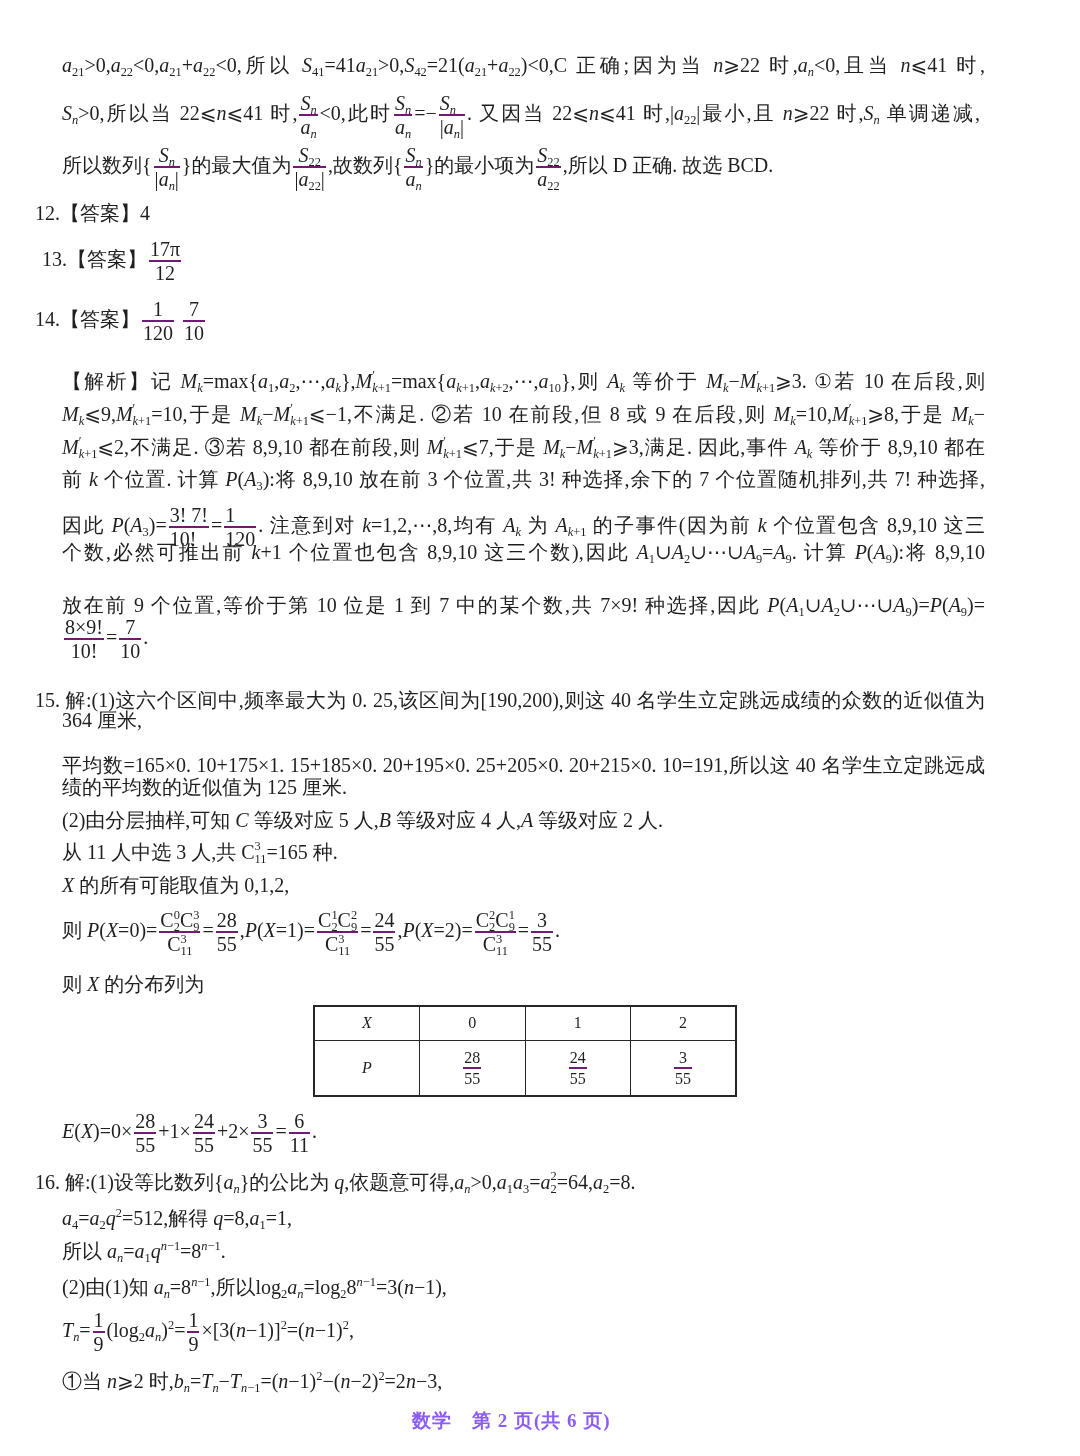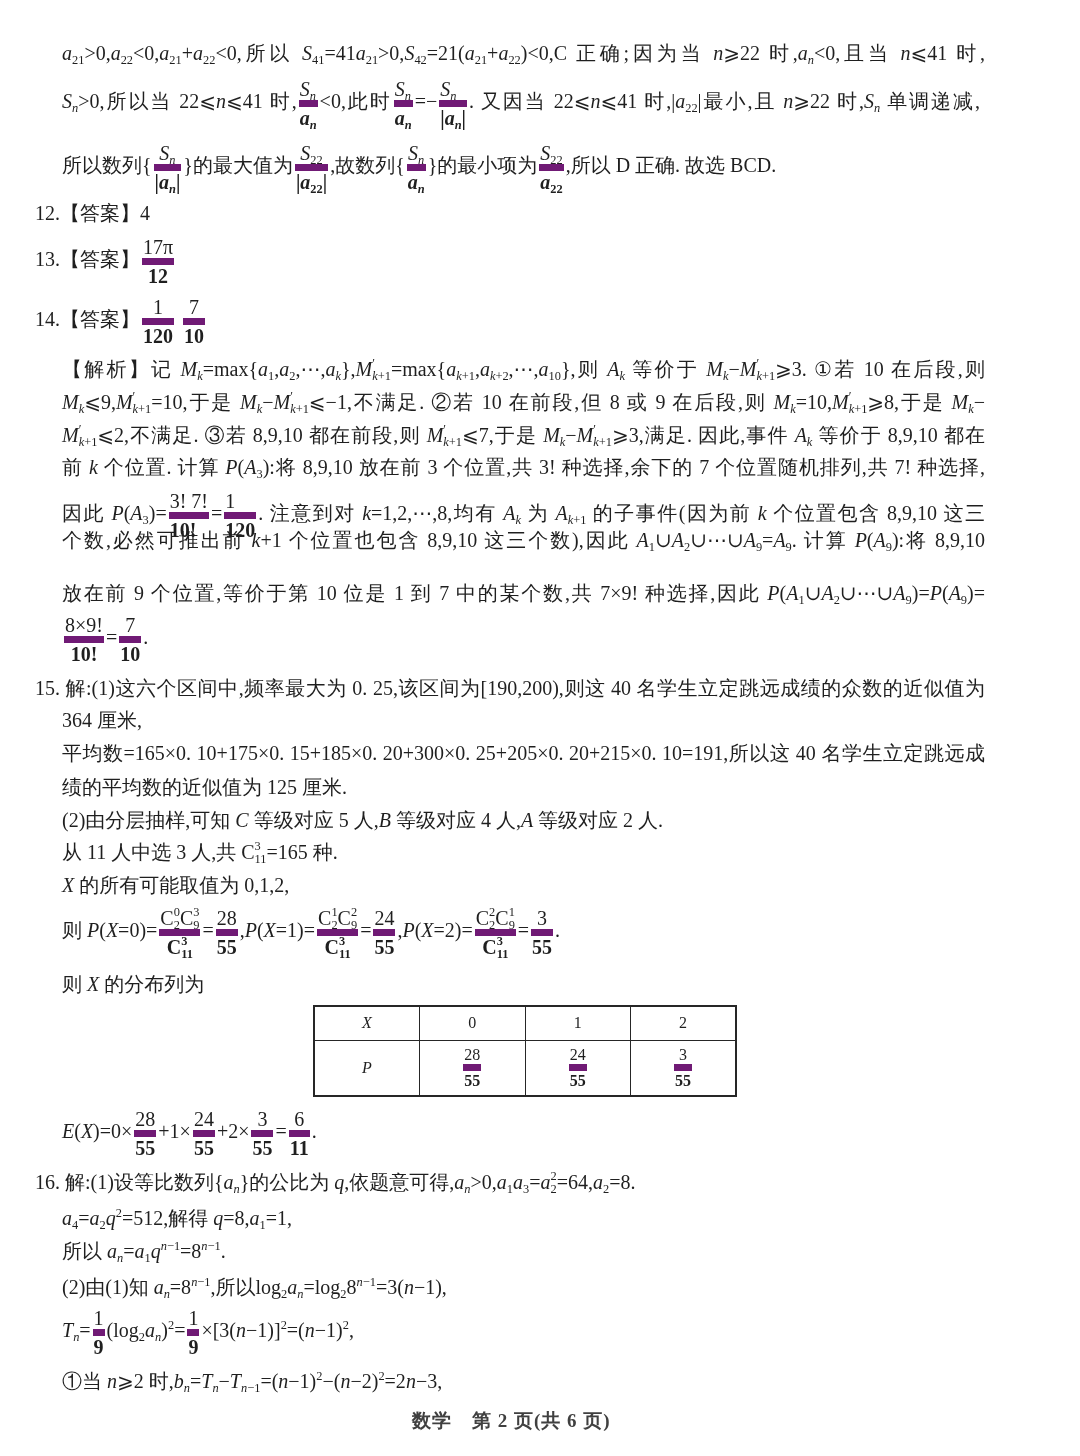--- a/index.html
+++ b/index.html
@@ -7,35 +7,35 @@
     body {
       position: relative;
       width: 1080px;
       height: 1456px;
       overflow: hidden;
       color: #1f1f1f;
       font-family: "Liberation Serif", "DejaVu Serif", serif;
       font-size: 20px;
     }
     .ln { position: absolute; line-height: 24px; white-space: nowrap; }
-    .jst { text-align: justify; text-align-last: justify; }
+    .jst { text-align: justify; text-align-last: justify; margin-top: 12px; }
     .v { font-style: italic; }
     .rm { font-style: normal; }
     sub, sup { font-size: 0.62em; line-height: 0; }
     sub { vertical-align: -0.32em; }
     sup { vertical-align: 0.62em; }
     .frac {
       display: inline-block;
       vertical-align: middle;
       text-align: center;
       line-height: 22px;
       margin: -11px 2px;
     }
     .frac .num, .frac .den { display: block; padding: 0 1px; }
-    .frac .den { border-top: 7px solid #701a75; font-weight: bold; }
+    .frac .den { border-top: 2px solid #701a75; }
     .ss {
       display: inline-block;
       vertical-align: -0.3em;
       font-size: 0.62em;
       line-height: 1;
       margin: -6px 0 -2px 0;
       text-align: left;
     }
     .ss .ssup, .ss .ssub { display: block; }
 
@@ -59,51 +59,51 @@
     .tbl .frac { line-height: 19px; margin: 0 2px; }
 
     .footer {
       position: absolute;
       left: 412px; top: 1409px;
       font-size: 19px;
       font-weight: bold;
       line-height: 24px;
       white-space: pre;
       letter-spacing: 1px;
-      color: #404040;
+      color: #8b5cf6;
     }
   </style>
 </head>
 <body>
 
 <div>
   <div class="ln jst" style="left:62px;top:41px;width:923px"><i class="v">a</i><sub>21</sub>&gt;0,<i class="v">a</i><sub>22</sub>&lt;0,<i class="v">a</i><sub>21</sub>+<i class="v">a</i><sub>22</sub>&lt;0,所以 <i class="v">S</i><sub>41</sub>=41<i class="v">a</i><sub>21</sub>&gt;0,<i class="v">S</i><sub>42</sub>=21(<i class="v">a</i><sub>21</sub>+<i class="v">a</i><sub>22</sub>)&lt;0,<span class="rm">C</span> 正确;因为当 <i class="v">n</i>⩾22 时,<i class="v">a</i><sub><i class="v">n</i></sub>&lt;0,且当 <i class="v">n</i>⩽41 时,</div>
   <div class="ln jst" style="left:62px;top:89px;width:918px"><i class="v">S</i><sub><i class="v">n</i></sub>&gt;0,所以当 22⩽<i class="v">n</i>⩽41 时,<span class="frac"><span class="num"><i class="v">S</i><sub><i class="v">n</i></sub></span><span class="den"><i class="v">a</i><sub><i class="v">n</i></sub></span></span>&lt;0,此时<span class="frac"><span class="num"><i class="v">S</i><sub><i class="v">n</i></sub></span><span class="den"><i class="v">a</i><sub><i class="v">n</i></sub></span></span>=−<span class="frac"><span class="num"><i class="v">S</i><sub><i class="v">n</i></sub></span><span class="den">|<i class="v">a</i><sub><i class="v">n</i></sub>|</span></span>. 又因当 22⩽<i class="v">n</i>⩽41 时,|<i class="v">a</i><sub>22</sub>|最小,且 <i class="v">n</i>⩾22 时,<i class="v">S</i><sub><i class="v">n</i></sub> 单调递减,</div>
   <div class="ln" style="left:62px;top:153px">所以数列{<span class="frac"><span class="num"><i class="v">S</i><sub><i class="v">n</i></sub></span><span class="den">|<i class="v">a</i><sub><i class="v">n</i></sub>|</span></span>}的最大值为<span class="frac"><span class="num"><i class="v">S</i><sub>22</sub></span><span class="den">|<i class="v">a</i><sub>22</sub>|</span></span>,故数列{<span class="frac"><span class="num"><i class="v">S</i><sub><i class="v">n</i></sub></span><span class="den"><i class="v">a</i><sub><i class="v">n</i></sub></span></span>}的最小项为<span class="frac"><span class="num"><i class="v">S</i><sub>22</sub></span><span class="den"><i class="v">a</i><sub>22</sub></span></span>,所以 <span class="rm">D</span> 正确. 故选 <span class="rm">BCD</span>.</div>
 </div>
 
 <div class="ln" style="left:35px;top:201px">12.【答案】4</div>
-<div class="ln" style="left:35px;top:247px">13.【答案】<span class="frac"><span class="num">17π</span><span class="den">12</span></span></div>
+<div class="ln" style="left:42px;top:247px">13.【答案】<span class="frac"><span class="num">17π</span><span class="den">12</span></span></div>
 <div class="ln" style="left:35px;top:307px">14.【答案】<span class="frac"><span class="num">1</span><span class="den">120</span></span> <span class="frac"><span class="num">7</span><span class="den">10</span></span></div>
 
 <div>
   <div class="ln jst" style="left:62px;top:357px;width:923px">【解析】记 <i class="v">M</i><sub><i class="v">k</i></sub>=<span class="rm">max</span>{<i class="v">a</i><sub>1</sub>,<i class="v">a</i><sub>2</sub>,⋯,<i class="v">a</i><sub><i class="v">k</i></sub>},<i class="v">M</i><span class="ss"><span class="ssup">′</span><span class="ssub"><i class="v">k</i>+1</span></span>=<span class="rm">max</span>{<i class="v">a</i><sub><i class="v">k</i>+1</sub>,<i class="v">a</i><sub><i class="v">k</i>+2</sub>,⋯,<i class="v">a</i><sub>10</sub>},则 <i class="v">A</i><sub><i class="v">k</i></sub> 等价于 <i class="v">M</i><sub><i class="v">k</i></sub>−<i class="v">M</i><span class="ss"><span class="ssup">′</span><span class="ssub"><i class="v">k</i>+1</span></span>⩾3. ①若 10 在后段,则</div>
   <div class="ln jst" style="left:62px;top:390px;width:923px"><i class="v">M</i><sub><i class="v">k</i></sub>⩽9,<i class="v">M</i><span class="ss"><span class="ssup">′</span><span class="ssub"><i class="v">k</i>+1</span></span>=10,于是 <i class="v">M</i><sub><i class="v">k</i></sub>−<i class="v">M</i><span class="ss"><span class="ssup">′</span><span class="ssub"><i class="v">k</i>+1</span></span>⩽−1,不满足. ②若 10 在前段,但 8 或 9 在后段,则 <i class="v">M</i><sub><i class="v">k</i></sub>=10,<i class="v">M</i><span class="ss"><span class="ssup">′</span><span class="ssub"><i class="v">k</i>+1</span></span>⩾8,于是 <i class="v">M</i><sub><i class="v">k</i></sub>−</div>
   <div class="ln jst" style="left:62px;top:423px;width:923px"><i class="v">M</i><span class="ss"><span class="ssup">′</span><span class="ssub"><i class="v">k</i>+1</span></span>⩽2,不满足. ③若 8,9,10 都在前段,则 <i class="v">M</i><span class="ss"><span class="ssup">′</span><span class="ssub"><i class="v">k</i>+1</span></span>⩽7,于是 <i class="v">M</i><sub><i class="v">k</i></sub>−<i class="v">M</i><span class="ss"><span class="ssup">′</span><span class="ssub"><i class="v">k</i>+1</span></span>⩾3,满足. 因此,事件 <i class="v">A</i><sub><i class="v">k</i></sub> 等价于 8,9,10 都在</div>
   <div class="ln jst" style="left:62px;top:455px;width:923px">前 <i class="v">k</i> 个位置. 计算 <i class="v">P</i>(<i class="v">A</i><sub>3</sub>):将 8,9,10 放在前 3 个位置,共 3! 种选择,余下的 7 个位置随机排列,共 7! 种选择,</div>
   <div class="ln jst" style="left:62px;top:501px;width:923px">因此 <i class="v">P</i>(<i class="v">A</i><sub>3</sub>)=<span class="frac"><span class="num">3! 7!</span><span class="den">10!</span></span>=<span class="frac"><span class="num">1</span><span class="den">120</span></span>. 注意到对 <i class="v">k</i>=1,2,⋯,8,均有 <i class="v">A</i><sub><i class="v">k</i></sub> 为 <i class="v">A</i><sub><i class="v">k</i>+1</sub> 的子事件(因为前 <i class="v">k</i> 个位置包含 8,9,10 这三</div>
   <div class="ln jst" style="left:62px;top:528px;width:923px">个数,必然可推出前 <i class="v">k</i>+1 个位置也包含 8,9,10 这三个数),因此 <i class="v">A</i><sub>1</sub>∪<i class="v">A</i><sub>2</sub>∪⋯∪<i class="v">A</i><sub>9</sub>=<i class="v">A</i><sub>9</sub>. 计算 <i class="v">P</i>(<i class="v">A</i><sub>9</sub>):将 8,9,10</div>
   <div class="ln jst" style="left:62px;top:581px;width:923px">放在前 9 个位置,等价于第 10 位是 1 到 7 中的某个数,共 7×9! 种选择,因此 <i class="v">P</i>(<i class="v">A</i><sub>1</sub>∪<i class="v">A</i><sub>2</sub>∪⋯∪<i class="v">A</i><sub>9</sub>)=<i class="v">P</i>(<i class="v">A</i><sub>9</sub>)=</div>
   <div class="ln" style="left:62px;top:625px"><span class="frac"><span class="num">8×9!</span><span class="den">10!</span></span>=<span class="frac"><span class="num">7</span><span class="den">10</span></span>.</div>
 </div>
 
 <div>
   <div class="ln jst" style="left:35px;top:676px;width:950px">15. 解:(1)这六个区间中,频率最大为 0. 25,该区间为[190,200),则这 40 名学生立定跳远成绩的众数的近似值为</div>
   <div class="ln" style="left:62px;top:708px">364 厘米,</div>
-  <div class="ln jst" style="left:62px;top:741px;width:923px">平均数=165×0. 10+175×0. 15+185×0. 20+300×0. 25+205×0. 20+215×0. 10=191,所以这 40 名学生立定跳远成</div>
+  <div class="ln jst" style="left:62px;top:741px;width:923px">平均数=165×0. 10+175×1. 15+185×0. 20+195×0. 25+205×0. 20+215×0. 10=191,所以这 40 名学生立定跳远成</div>
   <div class="ln" style="left:62px;top:775px">绩的平均数的近似值为 125 厘米.</div>
   <div class="ln" style="left:62px;top:808px">(2)由分层抽样,可知 <i class="v">C</i> 等级对应 5 人,<i class="v">B</i> 等级对应 4 人,<i class="v">A</i> 等级对应 2 人.</div>
   <div class="ln" style="left:62px;top:840px">从 11 人中选 3 人,共 <span class="rm">C</span><span class="ss"><span class="ssup">3</span><span class="ssub">11</span></span>=165 种.</div>
   <div class="ln" style="left:62px;top:873px"><i class="v">X</i> 的所有可能取值为 0,1,2,</div>
   <div class="ln" style="left:62px;top:918px">则 <i class="v">P</i>(<i class="v">X</i>=0)=<span class="frac"><span class="num"><span class="rm">C</span><span class="ss"><span class="ssup">0</span><span class="ssub">2</span></span><span class="rm">C</span><span class="ss"><span class="ssup">3</span><span class="ssub">9</span></span></span><span class="den"><span class="rm">C</span><span class="ss"><span class="ssup">3</span><span class="ssub">11</span></span></span></span>=<span class="frac"><span class="num">28</span><span class="den">55</span></span>,<i class="v">P</i>(<i class="v">X</i>=1)=<span class="frac"><span class="num"><span class="rm">C</span><span class="ss"><span class="ssup">1</span><span class="ssub">2</span></span><span class="rm">C</span><span class="ss"><span class="ssup">2</span><span class="ssub">9</span></span></span><span class="den"><span class="rm">C</span><span class="ss"><span class="ssup">3</span><span class="ssub">11</span></span></span></span>=<span class="frac"><span class="num">24</span><span class="den">55</span></span>,<i class="v">P</i>(<i class="v">X</i>=2)=<span class="frac"><span class="num"><span class="rm">C</span><span class="ss"><span class="ssup">2</span><span class="ssub">2</span></span><span class="rm">C</span><span class="ss"><span class="ssup">1</span><span class="ssub">9</span></span></span><span class="den"><span class="rm">C</span><span class="ss"><span class="ssup">3</span><span class="ssub">11</span></span></span></span>=<span class="frac"><span class="num">3</span><span class="den">55</span></span>.</div>
   <div class="ln" style="left:62px;top:972px">则 <i class="v">X</i> 的分布列为</div>
 
   <table class="tbl">
     <tbody>
         <tr class="r1">

